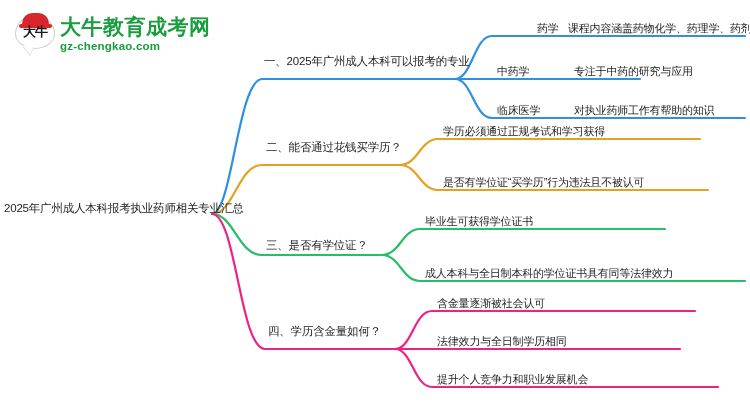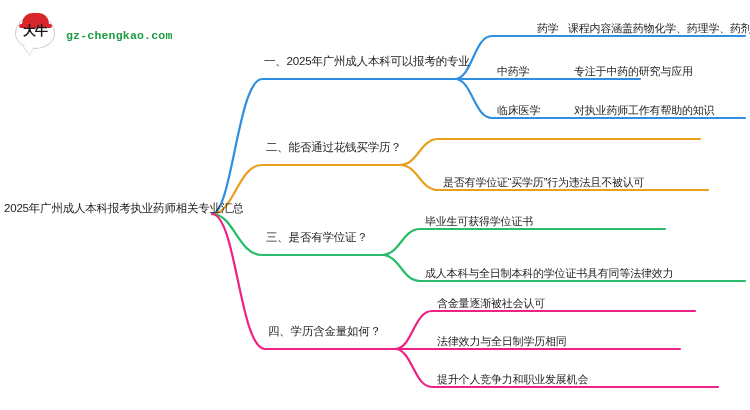--- a/index.html
+++ b/index.html
@@ -17,22 +17,21 @@
 
   
   #logo-area {
     position: absolute;
     left: 14px;
     top: 8px;
     width: 240px;
     height: 52px;
     display: flex;
     align-items: center;
-    gap: 8px;
-    font-family: Liberation Mono, monospace;
+    gap: 2px;
   }
   #logo-mark {
     position: relative;
     width: 44px;
     height: 42px;
     flex: 0 0 auto;
   }
   #logo-mark .bubble {
     position: absolute;
     left: 1px;
@@ -149,20 +148,21 @@
 <body>
 
 <div id="logo-area">
   <div id="logo-mark">
     <div class="bubble"></div>
     <div class="tail"></div>
     <div class="cap"></div>
     <div class="glyph">大牛</div>
   </div>
   <div id="logo-text">
+    <div id="logo-title">大牛教育成考网</div>
     <div id="logo-sub">gz-chengkao.com</div>
   </div>
 </div>
 
 <div id="map">
 
   <svg id="wires" viewBox="0 0 750 410" xmlns="http://www.w3.org/2000/svg">
     <g fill="none" stroke-width="2.2" stroke-linecap="round">
 
       <path stroke="#2f8fe0" d="M212,214 C232,214 238,80 262,79 L455,79"></path>
@@ -190,23 +190,24 @@
 
   <div class="node branch-label" style="left:264px; top:56px;">一、2025年广州成人本科可以报考的专业</div>
   <div class="node leaf-key" style="left:497px; top:23px;margin-left:40px;">药学</div>
   <div class="node leaf-label" style="left:568px; top:23px;">课程内容涵盖药物化学、药理学、药剂学等</div>
   <div class="node leaf-key" style="left:497px; top:66px;">中药学</div>
   <div class="node leaf-label" style="left:574px; top:66px;text-align:right;">专注于中药的研究与应用</div>
   <div class="node leaf-key" style="left:497px; top:105px;">临床医学</div>
   <div class="node leaf-label" style="left:574px; top:105px;">对执业药师工作有帮助的知识</div>
 
   <div class="node branch-label" style="left:266px; top:142px;">二、能否通过花钱买学历？</div>
+  <div class="node leaf-label" style="left:443px; top:126px;">学历必须通过正规考试和学习获得</div>
   <div class="node leaf-label" style="left:443px; top:177px;">是否有学位证“买学历”行为违法且不被认可</div>
 
-  <div class="node branch-label" style="left:266px; top:232px;">三、是否有学位证？</div>
+  <div class="node branch-label" style="left:266px; top:240px;">三、是否有学位证？</div>
   <div class="node leaf-label" style="left:425px; top:216px;">毕业生可获得学位证书</div>
   <div class="node leaf-label" style="left:425px; top:268px;">成人本科与全日制本科的学位证书具有同等法律效力</div>
 
   <div class="node branch-label" style="left:268px; top:326px;">四、学历含金量如何？</div>
   <div class="node leaf-label" style="left:437px; top:298px;">含金量逐渐被社会认可</div>
   <div class="node leaf-label" style="left:437px; top:336px;">法律效力与全日制学历相同</div>
   <div class="node leaf-label" style="left:437px; top:374px;">提升个人竞争力和职业发展机会</div>
 
 </div>
 

